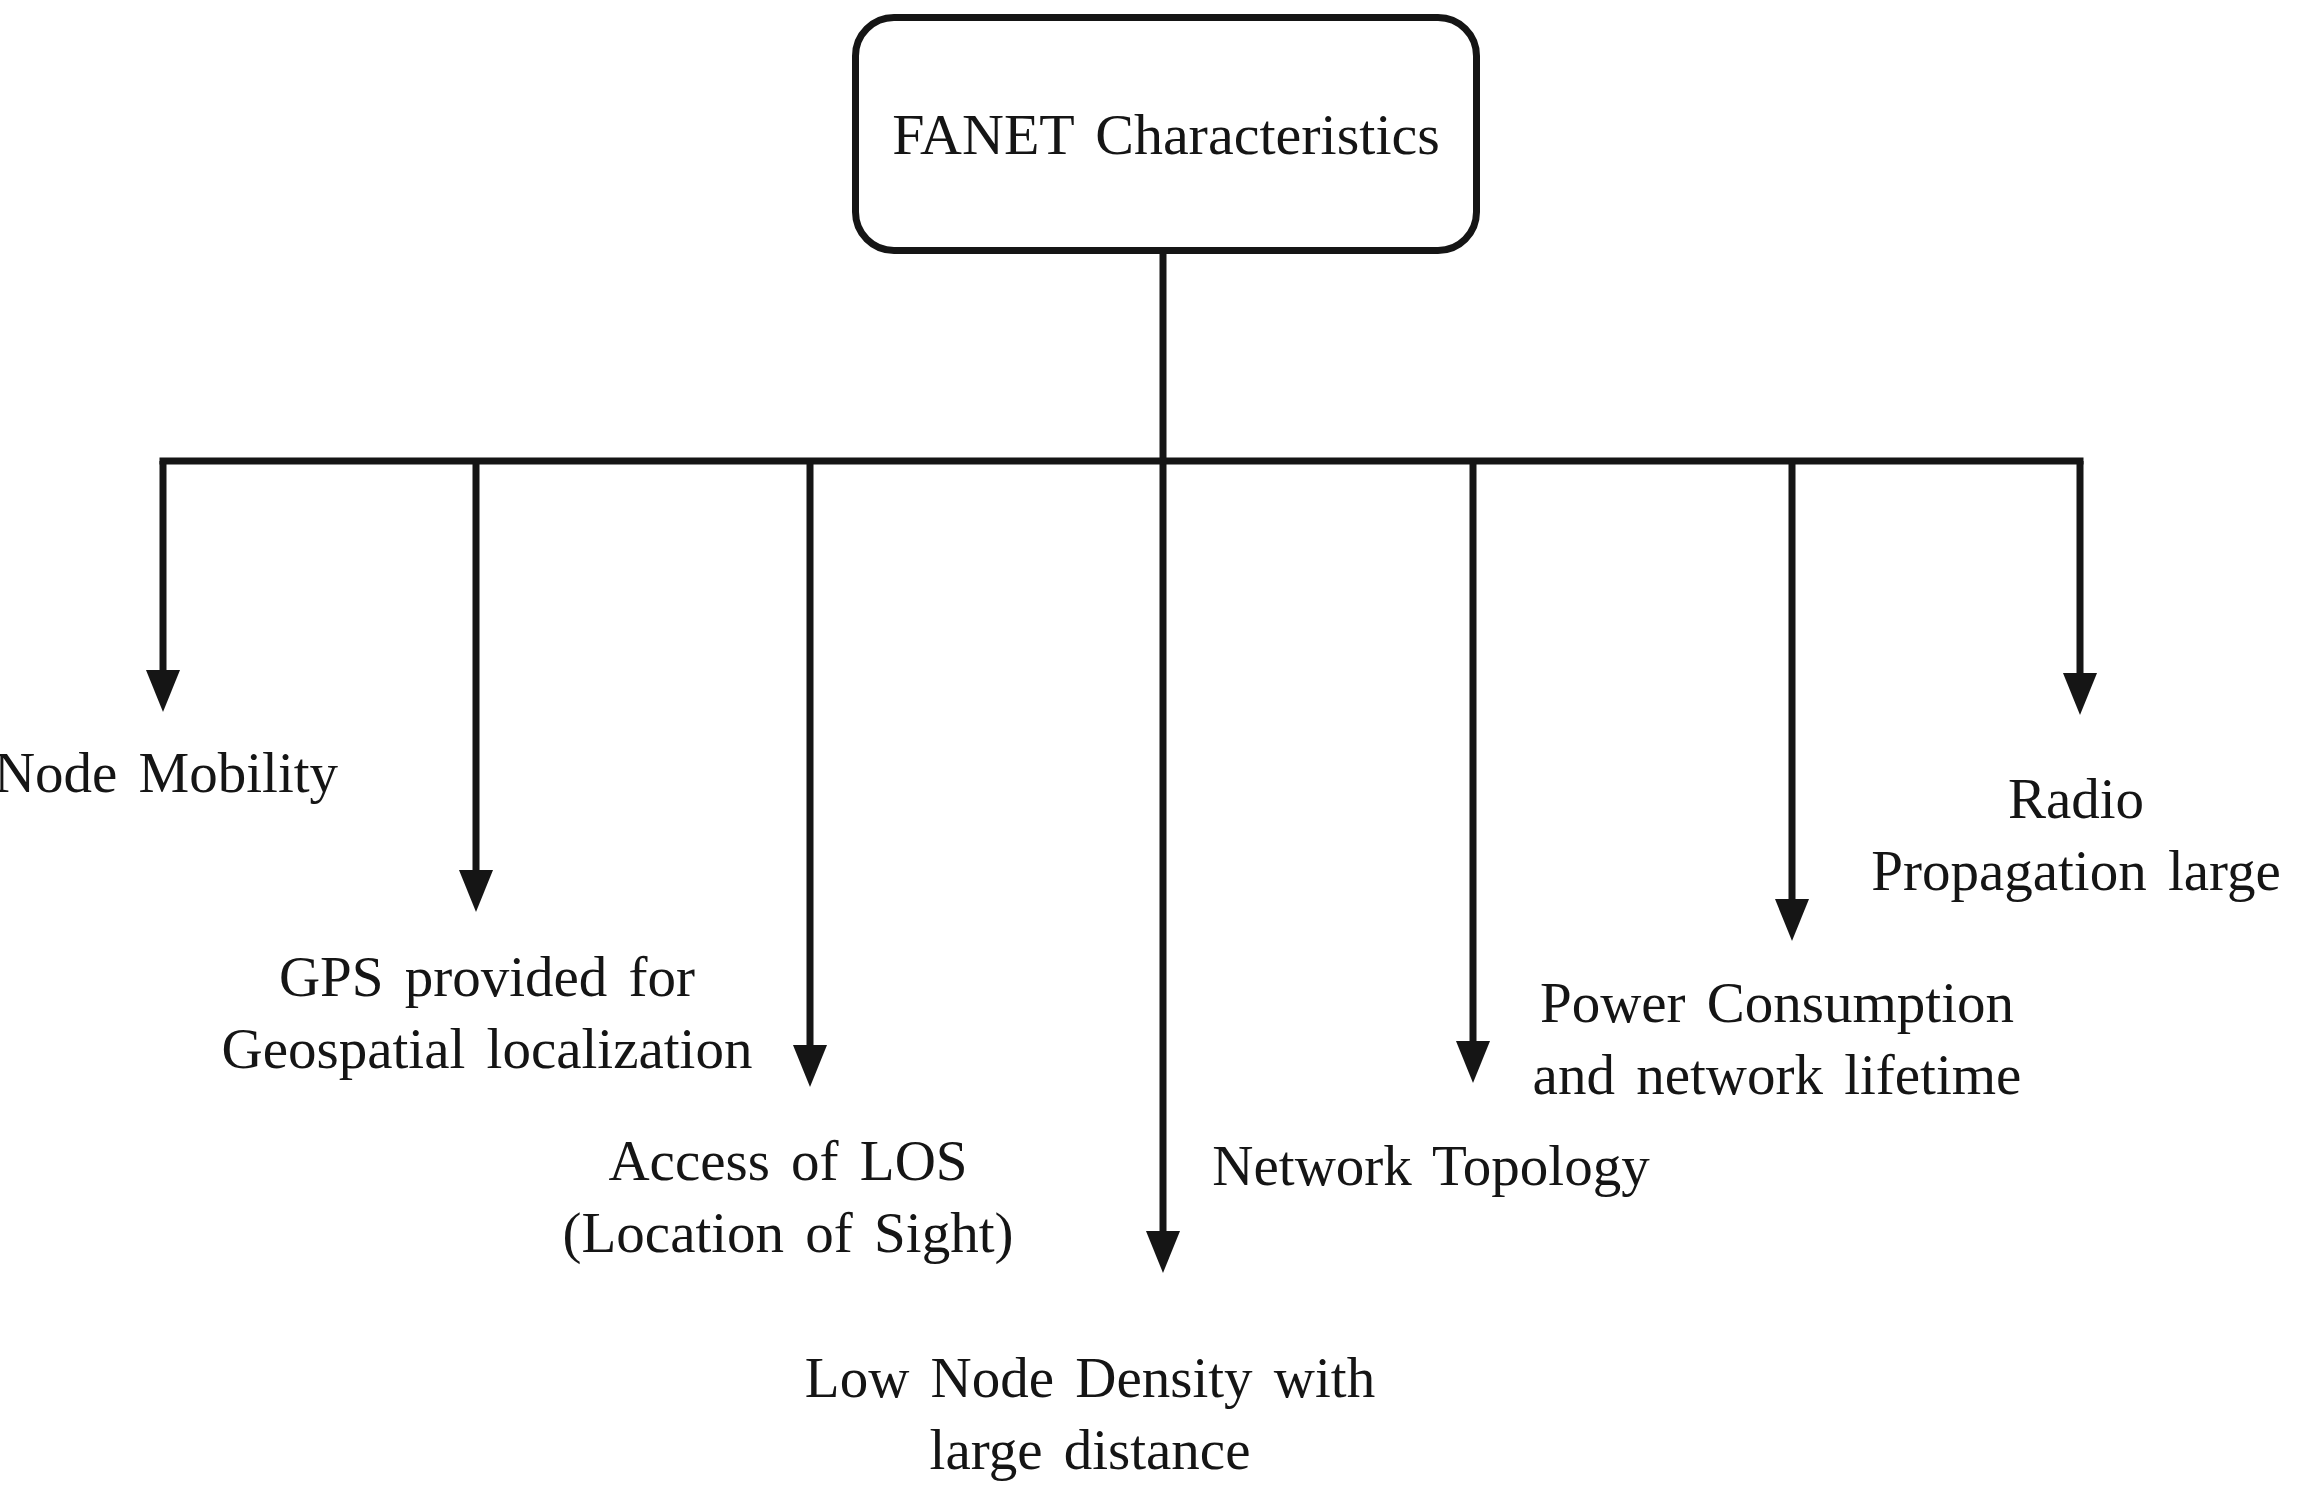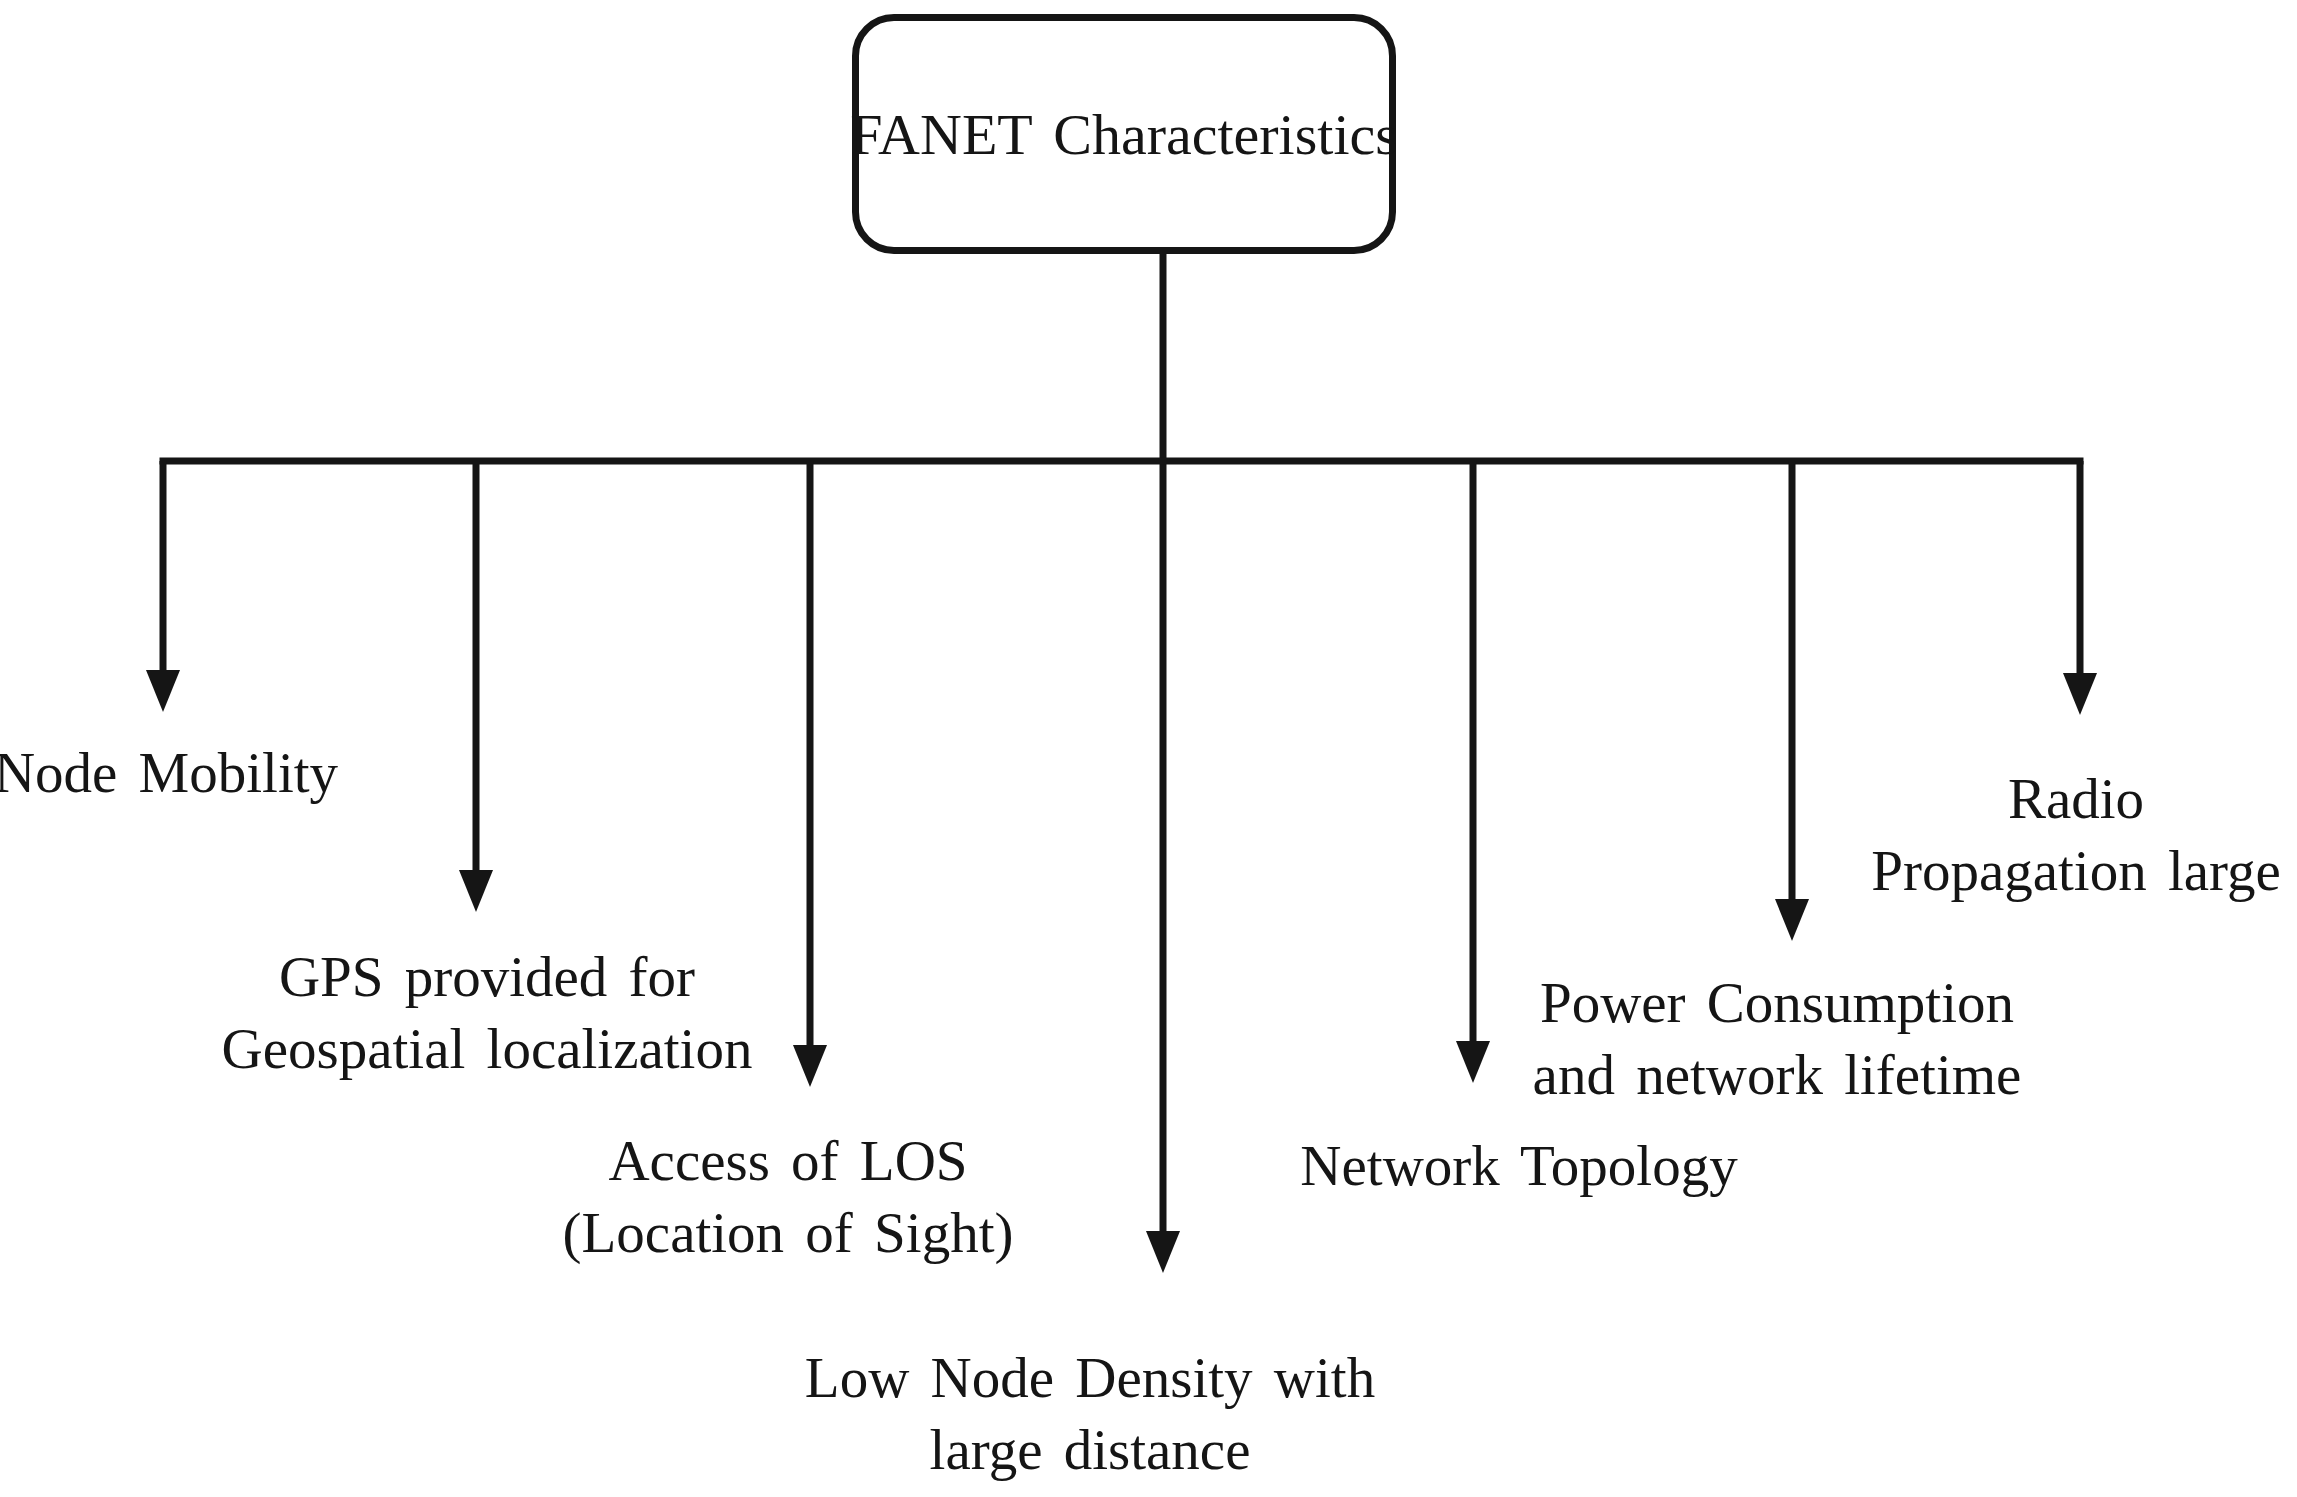--- a/index.html
+++ b/index.html
@@ -19,21 +19,21 @@
   #connectors {
     position: absolute;
     left: 0; top: 0;
     width: 2297px;
     height: 1497px;
   }
   .root-box {
     position: absolute;
     left: 852px;
     top: 14px;
-    width: 544px;
+    width: 628px;
     height: 240px;
     box-sizing: border-box;
     border: 7px solid #151515;
     border-radius: 42px;
     background: #ffffff;
     display: flex;
     align-items: center;
     justify-content: center;
   }
   .root-box .title {
@@ -95,21 +95,21 @@
   <div class="branch-label" style="left:788px;  top:1125px;">
     <span class="line">Access of LOS</span>
     <span class="line">(Location of Sight)</span>
   </div>
 
   <div class="branch-label" style="left:1090px; top:1342px;">
     <span class="line">Low Node Density with</span>
     <span class="line">large distance</span>
   </div>
 
-  <div class="branch-label" style="left:1519px; top:1130px;">
+  <div class="branch-label" style="left:1431px; top:1130px;">
     <span class="line">Network Topology</span>
   </div>
 
   <div class="branch-label" style="left:1777px; top:967px;">
     <span class="line">Power Consumption</span>
     <span class="line">and network lifetime</span>
   </div>
 
   <div class="branch-label" style="left:2076px; top:763px;">
     <span class="line">Radio</span>

